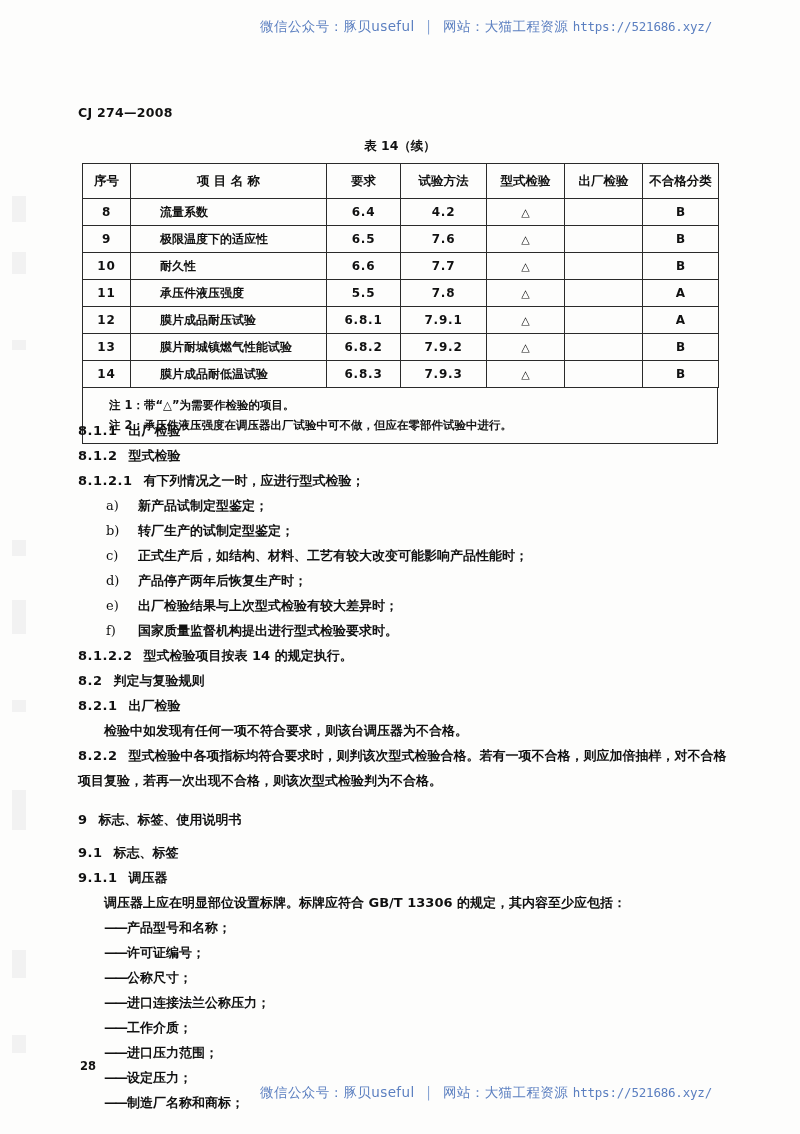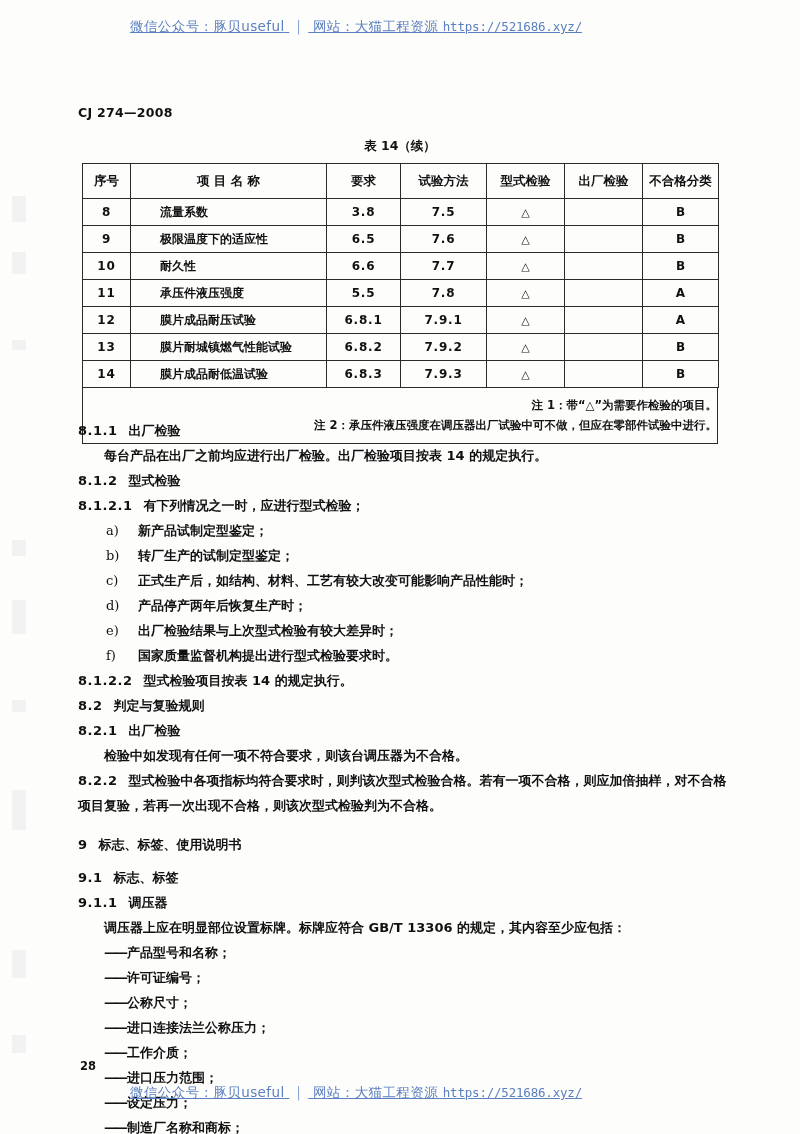--- a/index.html
+++ b/index.html
@@ -20,26 +20,25 @@
     position: absolute;
     inset: 0;
     background: #fdfdfc;
   }
 
   
   .watermark {
     position: absolute;
     left: 0;
     width: 712px;
-    text-align: center;
+    text-align: right;
     color: #5b7fc0;
     font-size: 13.5px;
     letter-spacing: 0.4px;
     white-space: nowrap;
-    text-decoration: underline;
   }
   .watermark-top { top: 18px; }
   .watermark-bottom { top: 1084px; }
   .wm-sep {
     display: inline-block;
     margin: 0 7px;
     color: #8aa6d4;
   }
   .wm-url {
     font-family: "DejaVu Sans Mono", "Liberation Mono", monospace;
@@ -117,21 +116,20 @@
   .notes {
     border: 1px solid #2a2a2a;
     border-top: none;
     padding: 7px 0 8px 26px;
     font-size: 11.5px;
     font-weight: bold;
   }
   .notes .note-line {
     line-height: 20px;
     white-space: nowrap;
-    text-align: right;
   }
 
   
   .body-area {
     position: absolute;
     left: 78px;
     top: 418px;
     width: 656px;
     font-size: 13px;
   }
@@ -263,22 +261,22 @@
           <th>试验方法</th>
           <th>型式检验</th>
           <th>出厂检验</th>
           <th>不合格分类</th>
         </tr>
       </thead>
       <tbody>
         <tr>
           <td class="num">8</td>
           <td class="name">流量系数</td>
-          <td class="num">3.8</td>
-          <td class="num">7.5</td>
+          <td class="num">6.4</td>
+          <td class="num">4.2</td>
           <td class="tri">△</td>
           <td></td>
           <td>B</td>
         </tr>
         <tr>
           <td class="num">9</td>
           <td class="name">极限温度下的适应性</td>
           <td class="num">6.5</td>
           <td class="num">7.6</td>
           <td class="tri">△</td>
@@ -337,21 +335,20 @@
       <div class="note-line">注 1：带“△”为需要作检验的项目。</div>
       <div class="note-line">注 2：承压件液压强度在调压器出厂试验中可不做，但应在零部件试验中进行。</div>
     </div>
   </div>
 
   <div class="body-area">
 
     <div class="h-clause">
       <span class="num">8.1.1</span><span class="txt">出厂检验</span>
     </div>
-    <div class="para">每台产品在出厂之前均应进行出厂检验。出厂检验项目按表 14 的规定执行。</div>
 
     <div class="h-clause">
       <span class="num">8.1.2</span><span class="txt">型式检验</span>
     </div>
 
     <div class="clause-inline">
       <span class="num">8.1.2.1</span><span>有下列情况之一时，应进行型式检验；</span>
     </div>
 
     <ul class="alpha">

